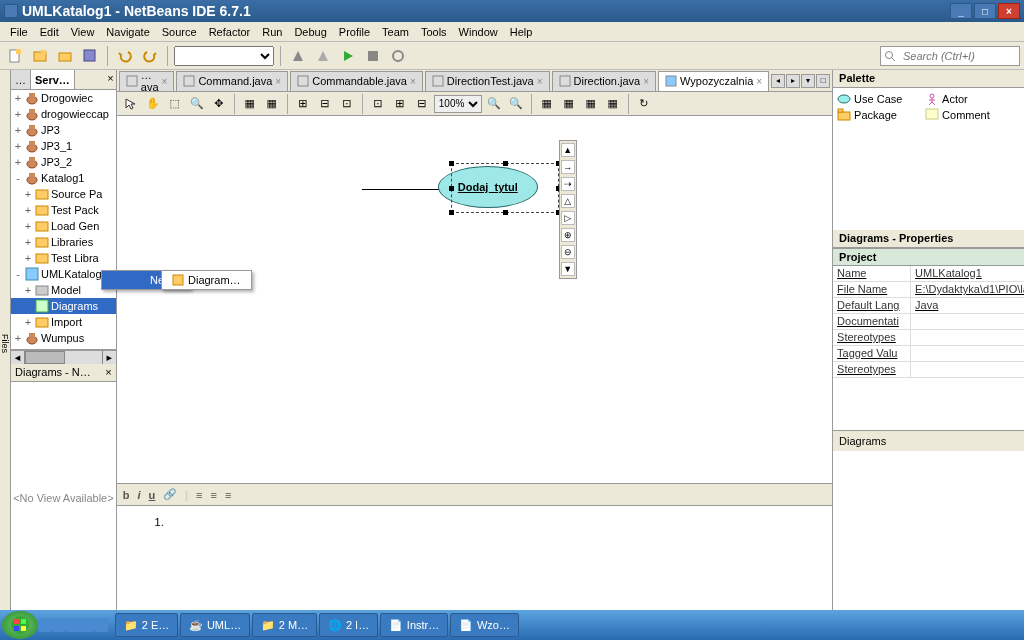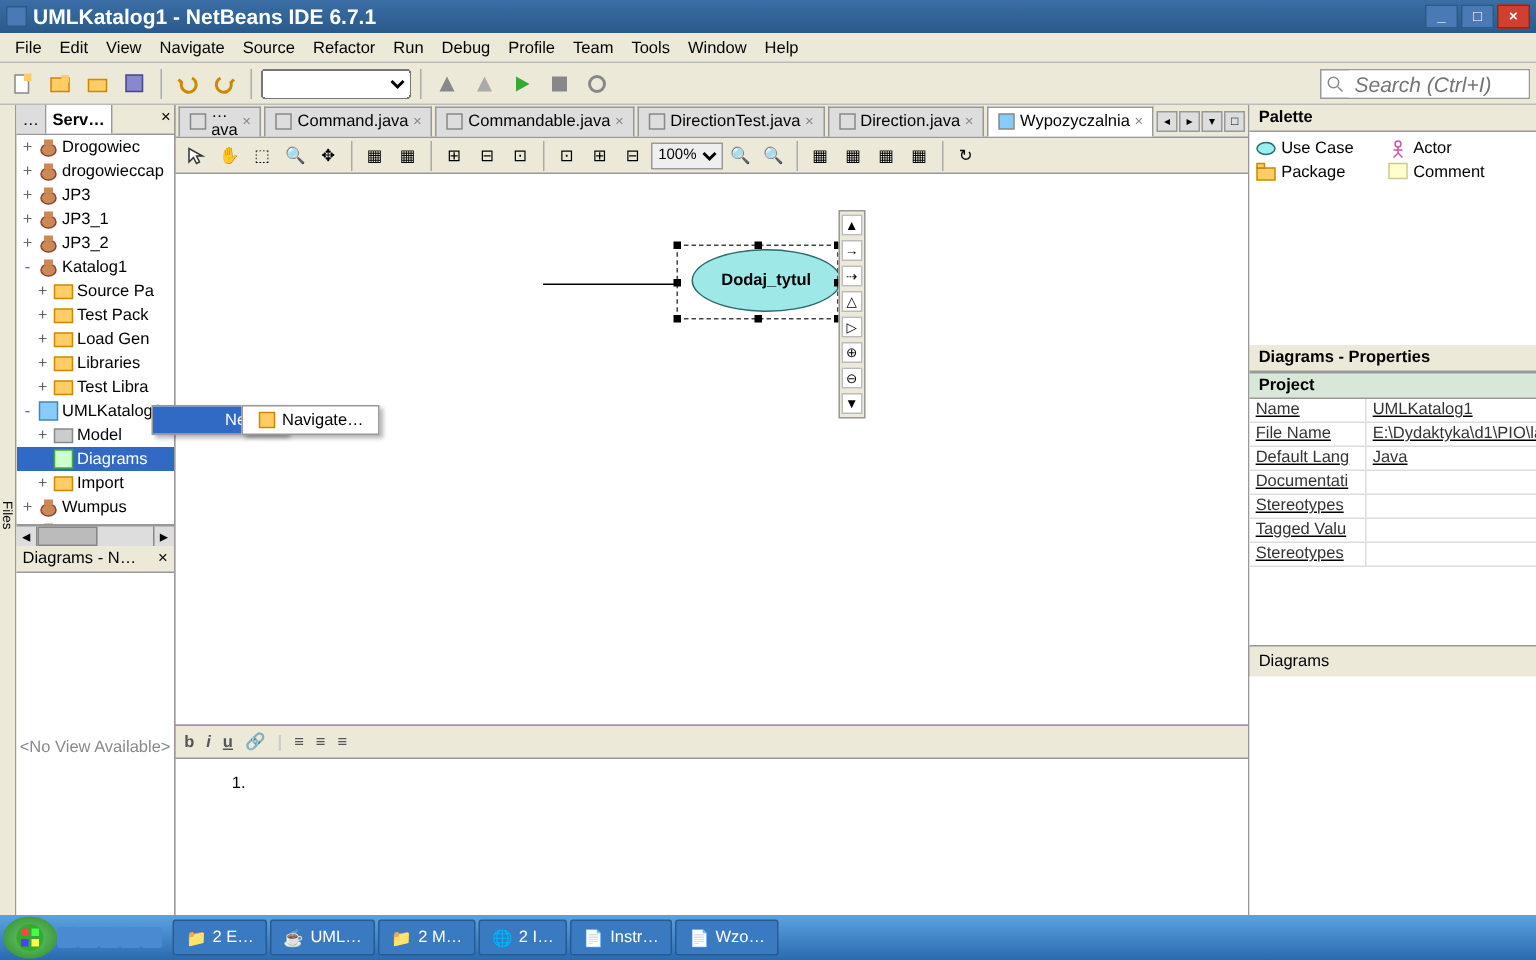--- a/index.html
+++ b/index.html
@@ -10,53 +10,53 @@
 .winbtns { display: flex; gap: 2px; }
 .winbtn { width: 22px; height: 16px; background: #4a7ab5; border: 1px solid #2a5a8a; display: flex; align-items: center; justify-content: center; color: #fff; font-weight: bold; font-size: 10px; }
 .winbtn.close { background: #d04030; border-color: #a02010; }
 .menubar { height: 20px; background: #ece9d8; display: flex; align-items: center; padding: 0 4px; border-bottom: 1px solid #bbb; }
 .menubar span { padding: 2px 6px; cursor: pointer; }
 .toolbar { height: 28px; background: #ece9d8; display: flex; align-items: center; padding: 0 4px; gap: 3px; border-bottom: 1px solid #bbb;}
 .tbtn { width: 22px; height: 22px; border: 1px solid transparent; display: flex; align-items:center; justify-content:center; }
 .tbicon { width: 14px; height: 14px; }
 .sep { width: 1px; height: 20px; background: #aaa; margin: 0 3px; }
 .searchbox { margin-left: auto; display:flex; align-items:center; border:1px solid #999; background:#fff; height:20px; }
-.searchbox input { border:none; outline:none; height:18px; width:120px; padding:0 4px; font-size:14px; color:#888; font-style:italic;}
+.searchbox input { border:none; outline:none; height:18px; width:120px; padding:0 4px; font-size:11px; color:#888; font-style:italic;}
 .searchicon { width:18px; height:18px; display:flex;align-items:center;justify-content:center;}
 .main { display: flex; height: 544px; }
 .leftpanel { width: 124px; background:#ece9d8; border-right:1px solid #999; display:flex; flex-direction:column;}
 .lefttabs { height:20px; display:flex; border-bottom:1px solid #999; font-size:10px;}
 .lefttab { padding:2px 4px; background:#ddd; border-right:1px solid #999; display:flex;align-items:center;gap:2px;}
 .lefttab.active { background:#fff; font-weight:bold;}
 .tree { flex:0 0 260px; background:#fff; overflow:auto; border-bottom:1px solid #999; position:relative;}
 .treenode { display:flex; align-items:center; padding:1px 2px; white-space:nowrap;}
 .treenode .exp { width:10px; text-align:center; color:#666; cursor:pointer;}
 .treenode .nicon { width:14px; height:14px; margin:0 2px;}
 .treenode.sel { background:#316ac5; color:#fff;}
 .treenode.lvl1 { padding-left:12px;}
 .scrollH { height:14px; background:#ddd; border-top:1px solid #999; display:flex;}
 .scrollH .thumb { width:40px; background:#bbb; border:1px solid #888;}
 .dnav-title { height:18px; background:#ece9d8; border-bottom:1px solid #999; padding:2px 4px; display:flex; justify-content:space-between;}
 .dnav-body { flex:1; background:#fff; display:flex; align-items:center; justify-content:center; color:#888;}
-.centerpanel { flex:1; display:flex; flex-direction:column; background:#701a75;}
+.centerpanel { flex:1; display:flex; flex-direction:column; background:#15803d;}
 .editortabs { height:22px; background:#ece9d8; display:flex; align-items:center; border-bottom:1px solid #999; padding-left:2px;}
 .etab { height:20px; padding:2px 6px; background:#ddd; border:1px solid #999; border-bottom:none; margin-right:2px; display:flex; align-items:center; gap:3px; font-size:10px;}
 .etab.active { background:#fff;}
 .etab .xclose { color:#888; font-size:10px;}
 .etab .eicon { width:12px;height:12px;}
 .etabnav { margin-left:auto; display:flex; gap:1px; padding-right:2px;}
 .etabnav .nbtn { width:14px;height:14px; border:1px solid #999; background:#ddd; font-size:8px; display:flex;align-items:center;justify-content:center;}
 .diagramtb { height:24px; background:#ece9d8; border-bottom:1px solid #999; display:flex; align-items:center; padding:0 4px; gap:2px;}
 .dbtn { width:20px; height:20px; border:1px solid transparent; display:flex;align-items:center;justify-content:center;}
 .zoomsel { height:18px; font-size:10px; border:1px solid #999;}
 .canvas { flex:1; background:#fff; position:relative;}
 .actor { position:absolute; left:190px; top:40px; }
 .actor svg { display:block;}
 .actor-label { text-align:center; font-size:11px; color:#333; font-weight:bold; margin-top:2px;}
-.usecase { position:absolute; left:344px; top:50px; }
+.usecase { position:absolute; left:321px; top:50px;text-decoration:underline; }
 .uc-ellipse { width:100px; height:42px; background:#9fe8e8; border:1px solid #2a6a6a; border-radius:50%; display:flex;align-items:center;justify-content:center; font-weight:bold; font-size:11px;}
 .selhandles { position:absolute; left:334px; top:47px; width:108px; height:50px; border:1px dashed #444; pointer-events:none;}
 .selhandles .h { position:absolute; width:5px; height:5px; background:#000;}
 .connector { position:absolute; left:245px; top:73px; width:92px; height:1px; background:#000;}
 .sidetb { position:absolute; left:442px; top:24px; width:18px; border:1px solid #999; background:#ece9d8; padding:2px 1px; display:flex; flex-direction:column; gap:3px;}
 .sidetb .sbtn { width:14px; height:14px; border:1px solid #bbb; background:#fff; font-size:9px; display:flex;align-items:center;justify-content:center;}
 .ctxmenu { position:absolute; left:101px; top:270px; background:#fff; border:1px solid #999; box-shadow:2px 2px 3px rgba(0,0,0,.3); z-index:100; min-width:60px;}
 .ctxmenu .mi { padding:3px 18px 3px 10px; display:flex; align-items:center; gap:6px; position:relative;}
 .ctxmenu .mi.hov { background:#316ac5; color:#fff;padding-left:48px;}
 .ctxmenu .mi .arrow { position:absolute; right:4px;}
@@ -567,21 +567,21 @@
   <div class="mi hov">
       <span>New</span>
       <span class="arrow">▸</span>
     </div>
 </div>
 <div class="submenu">
   <div class="mi">
       <svg width="12" height="12">
         <rect x="1" y="1" width="10" height="10" fill="#fc6" stroke="#c80"></rect>
       </svg>
-      <span>Navigate…</span>
+      <span>Diagram…</span>
     </div>
 </div>
 
 <div class="statusbar">
   <div class="spacer"></div>
   <div class="cell">⊞</div>
   <div class="cell">⊡</div>
   <div class="cell">INS</div>
 </div>
 

